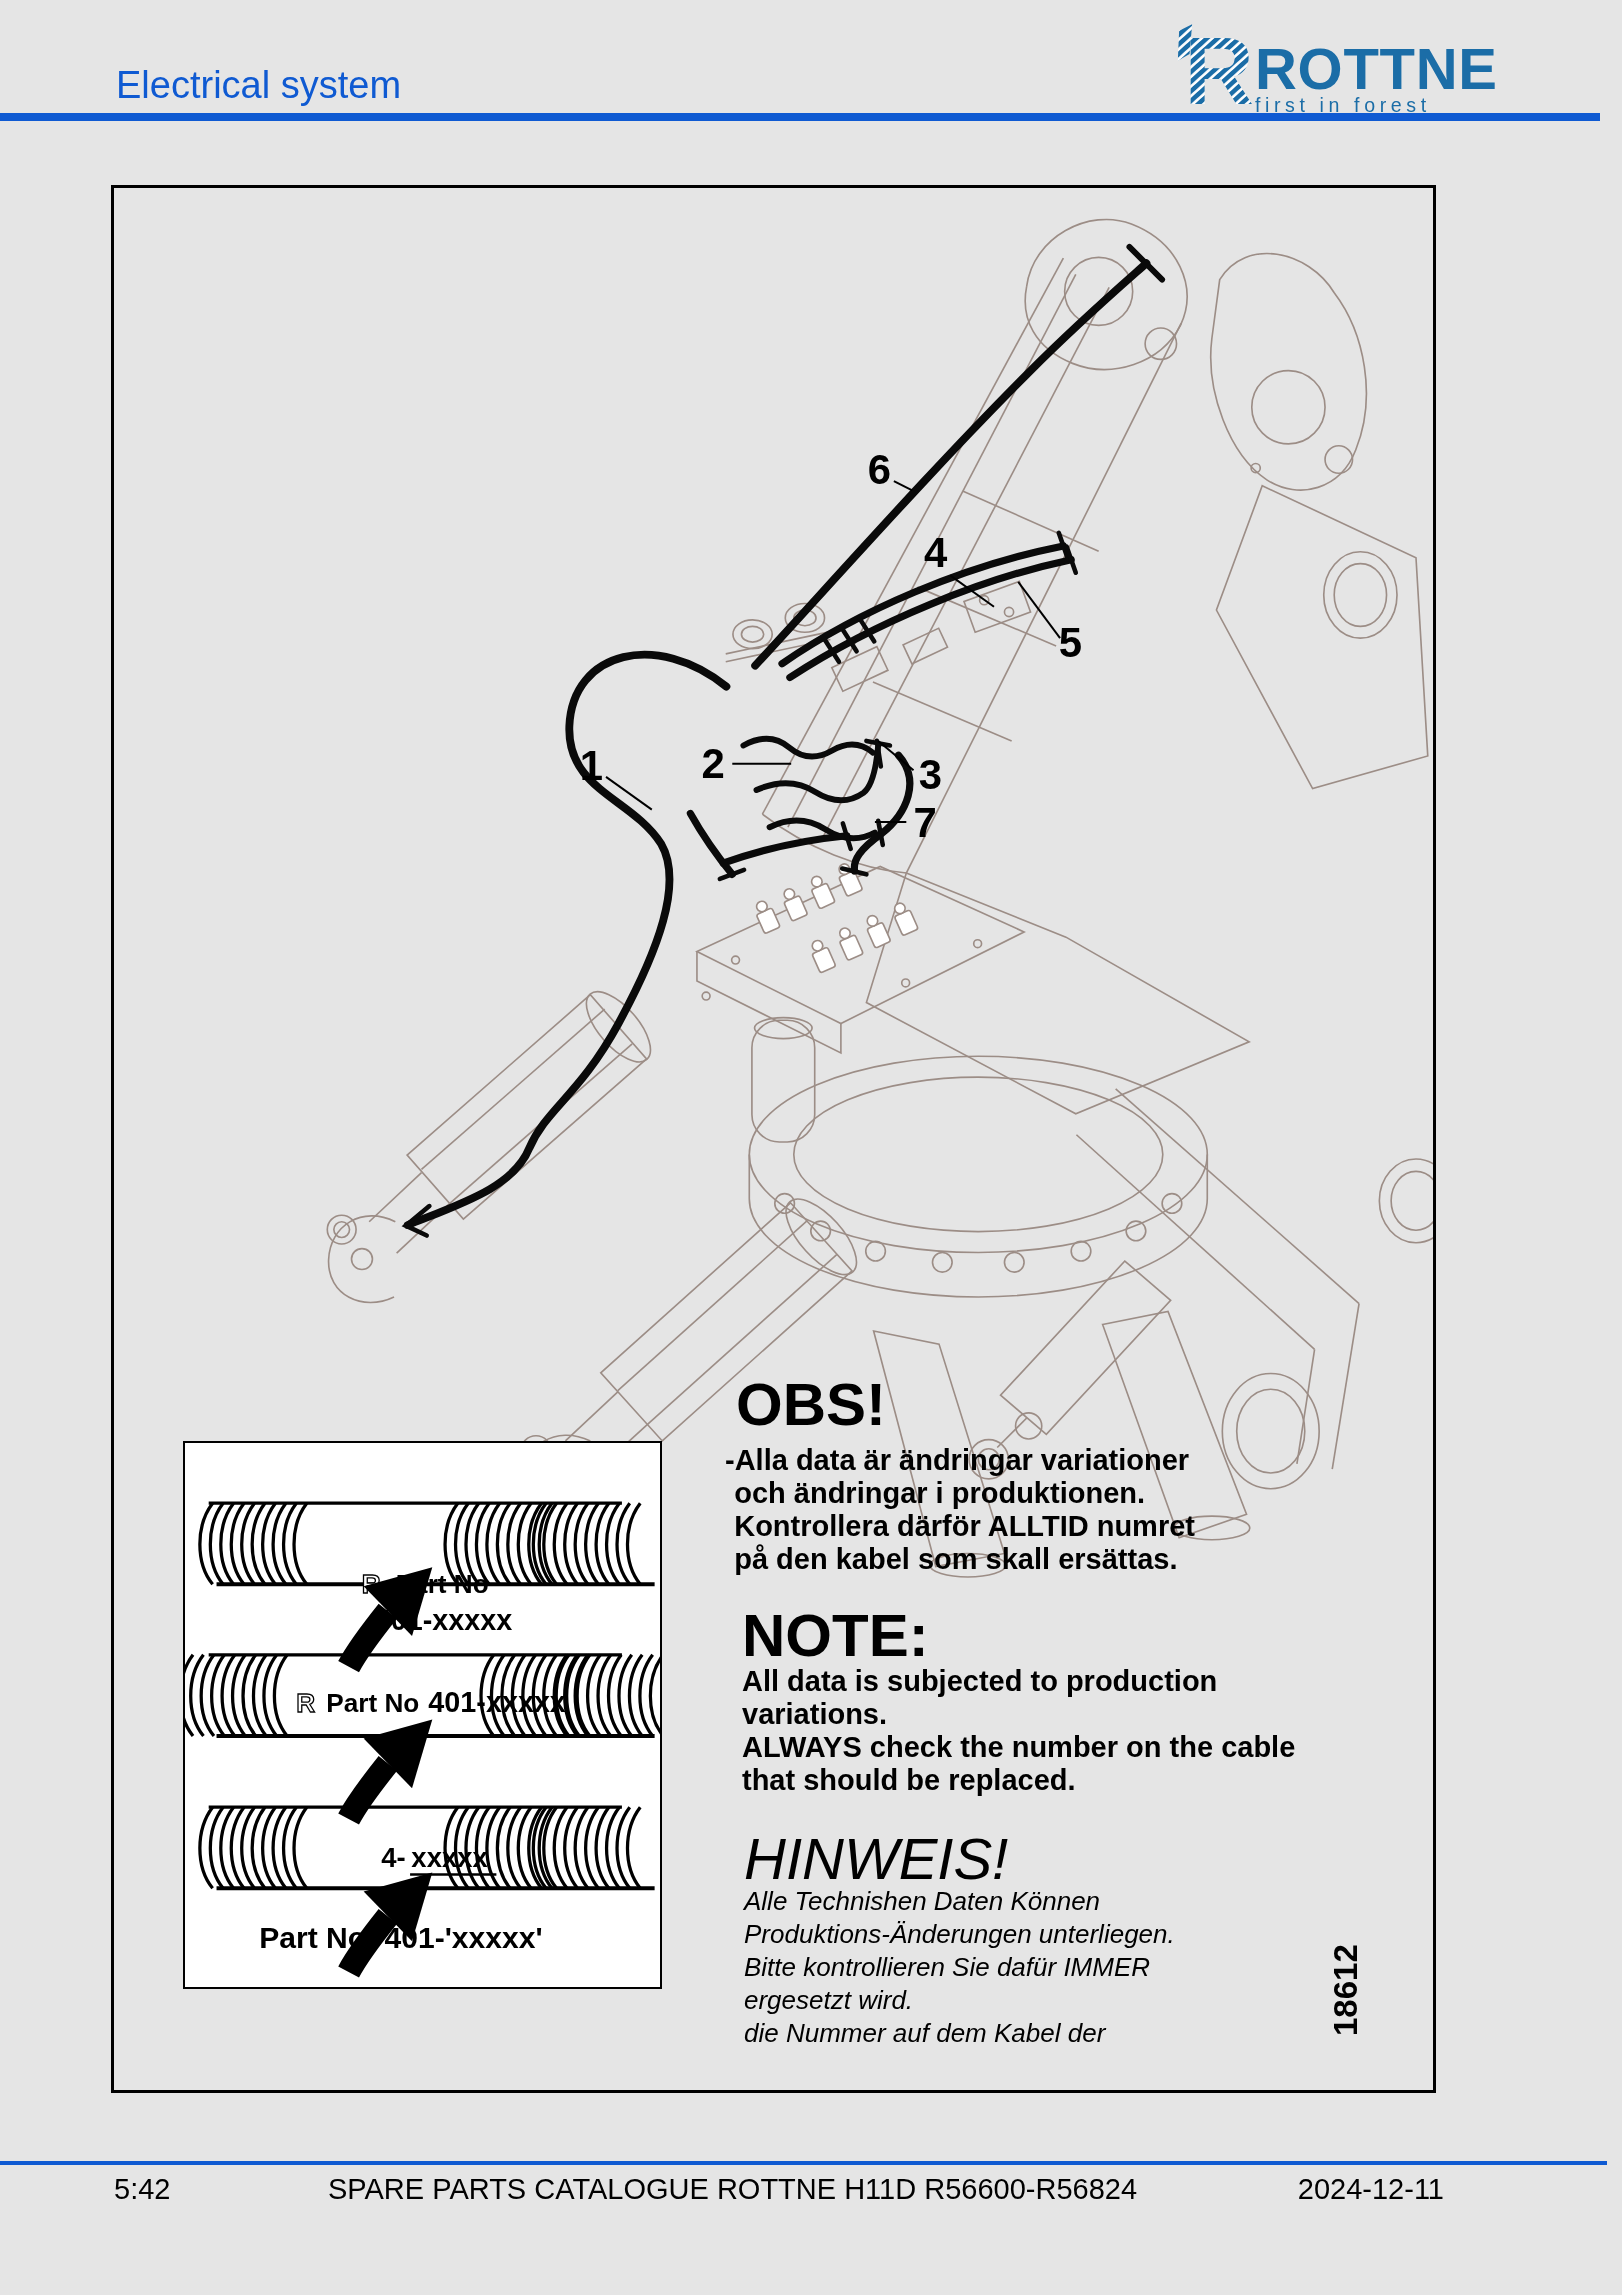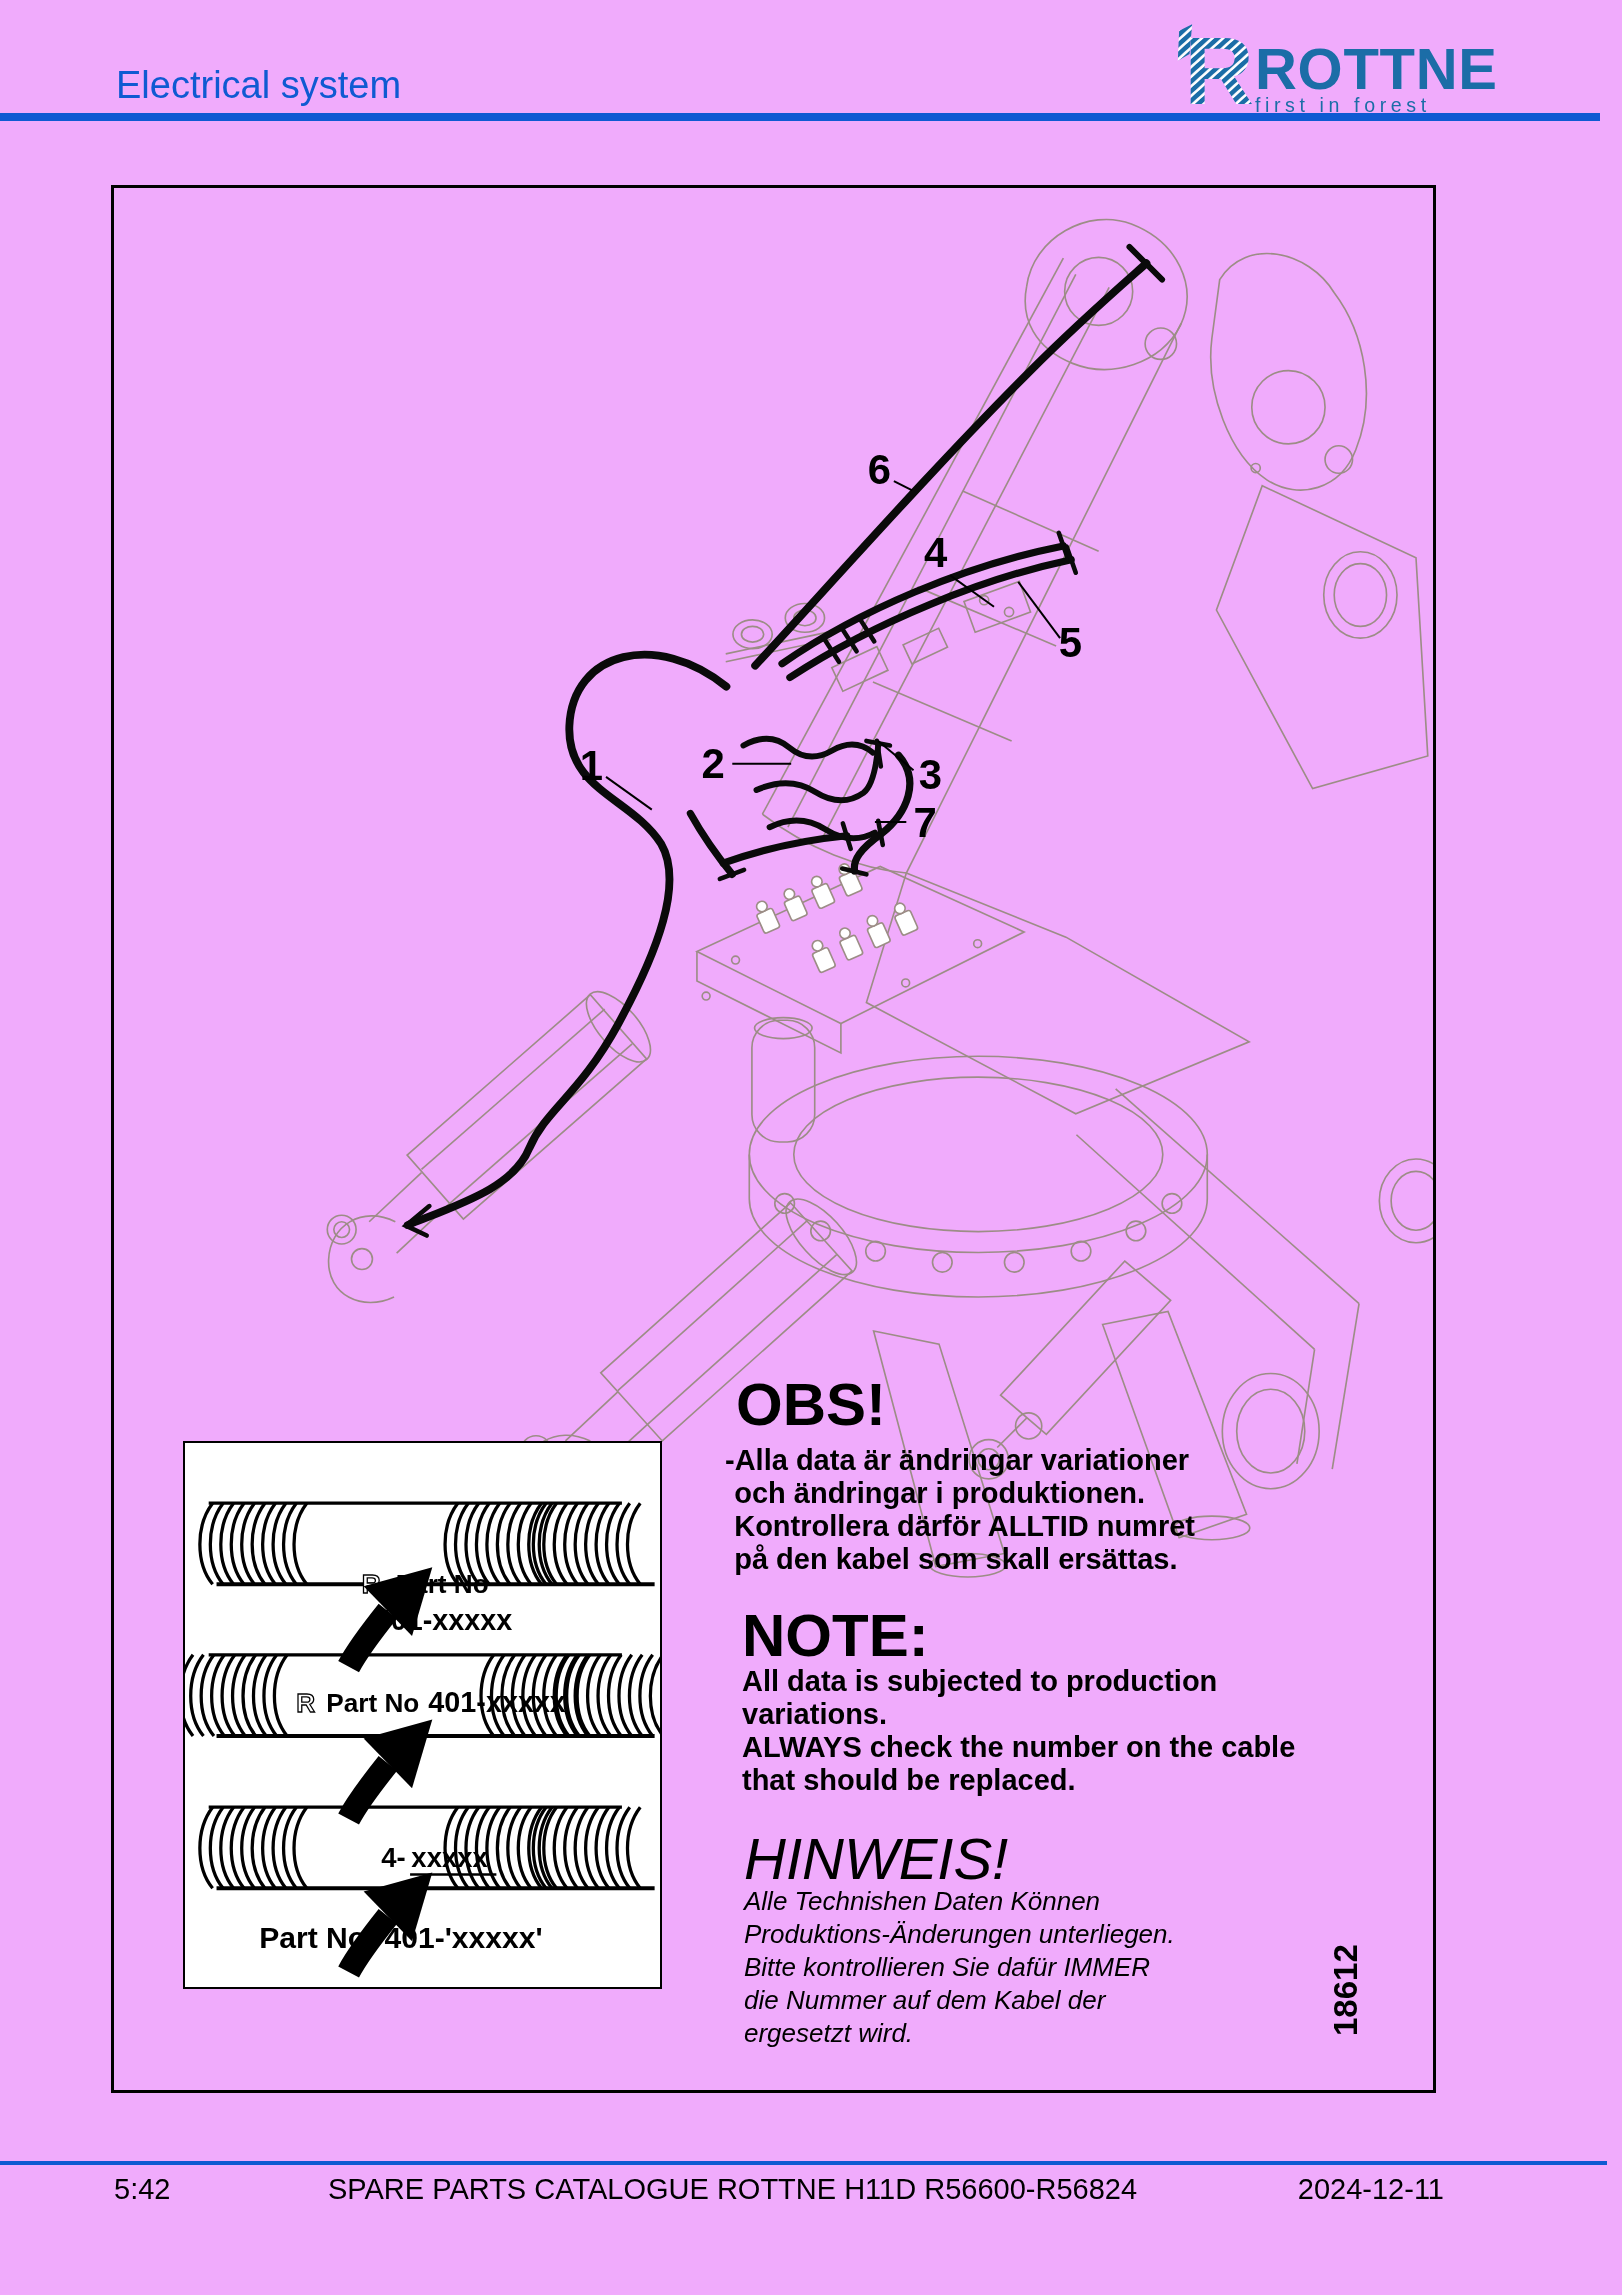--- a/index.html
+++ b/index.html
@@ -1,16 +1,16 @@
 <!DOCTYPE html>
 <html style="font-size:10.5px"><head>
 <meta charset="utf-8">
 <style>
   html,body{margin:0;padding:0;background:#ffffff;}
-  .page{position:relative;width:1622px;height:2295px;background:#f0abfc;overflow:hidden;
+  .page{position:relative;width:1622px;height:2295px;background:#e5e5e5;overflow:hidden;
         font-family:"Liberation Sans", sans-serif;}
   .abs{position:absolute;}
   .title{font-size:38px;color:#0f5ad2;white-space:nowrap;}
   .hrule{background:#0f5ad2;}
   .brand{font-size:58px;font-weight:800;color:#1b6da7;letter-spacing:0.7px;white-space:nowrap;}
   .tagline{font-size:19.6px;color:#1b6da7;letter-spacing:4.6px;white-space:nowrap;}
   .frame{border:3.3px solid #000;}
   .insetbox{border:2.6px solid #000;background:#fff;}
   .notehead{font-size:60px;font-weight:bold;color:#000;white-space:nowrap;}
   .notehead.it{font-style:italic;font-weight:400;font-size:58px;}
@@ -303,22 +303,22 @@
     <div>variations.</div>
     <div>ALWAYS check the number on the cable</div>
     <div>that should be replaced.</div>
   </div>
 
   <div class="abs notehead it" style="left:744px;top:1825px;">HINWEIS!</div>
   <div class="abs notebody it" style="left:744px;top:1885px;">
     <div>Alle Technishen Daten Können</div>
     <div>Produktions-Änderungen unterliegen.</div>
     <div>Bitte kontrollieren Sie dafür IMMER</div>
+    <div>ergesetzt wird.</div>
     <div>die Nummer auf dem Kabel der</div>
-    <div>ergesetzt wird.</div>
   </div>
 
   <div class="abs fignum" style="left:1327px;top:2036px;">18612</div>
 
   <div class="abs hrule" style="left:0;top:2161px;width:1607px;height:3.9px;"></div>
   <div class="abs footer-text" style="left:114px;top:2173px;">5:42</div>
   <div class="abs footer-text" style="left:0;top:2173px;width:1465px;text-align:center;">SPARE PARTS CATALOGUE ROTTNE H11D R56600-R56824</div>
   <div class="abs footer-text" style="right:178px;top:2173px;">2024-12-11</div>
 
 </div>

